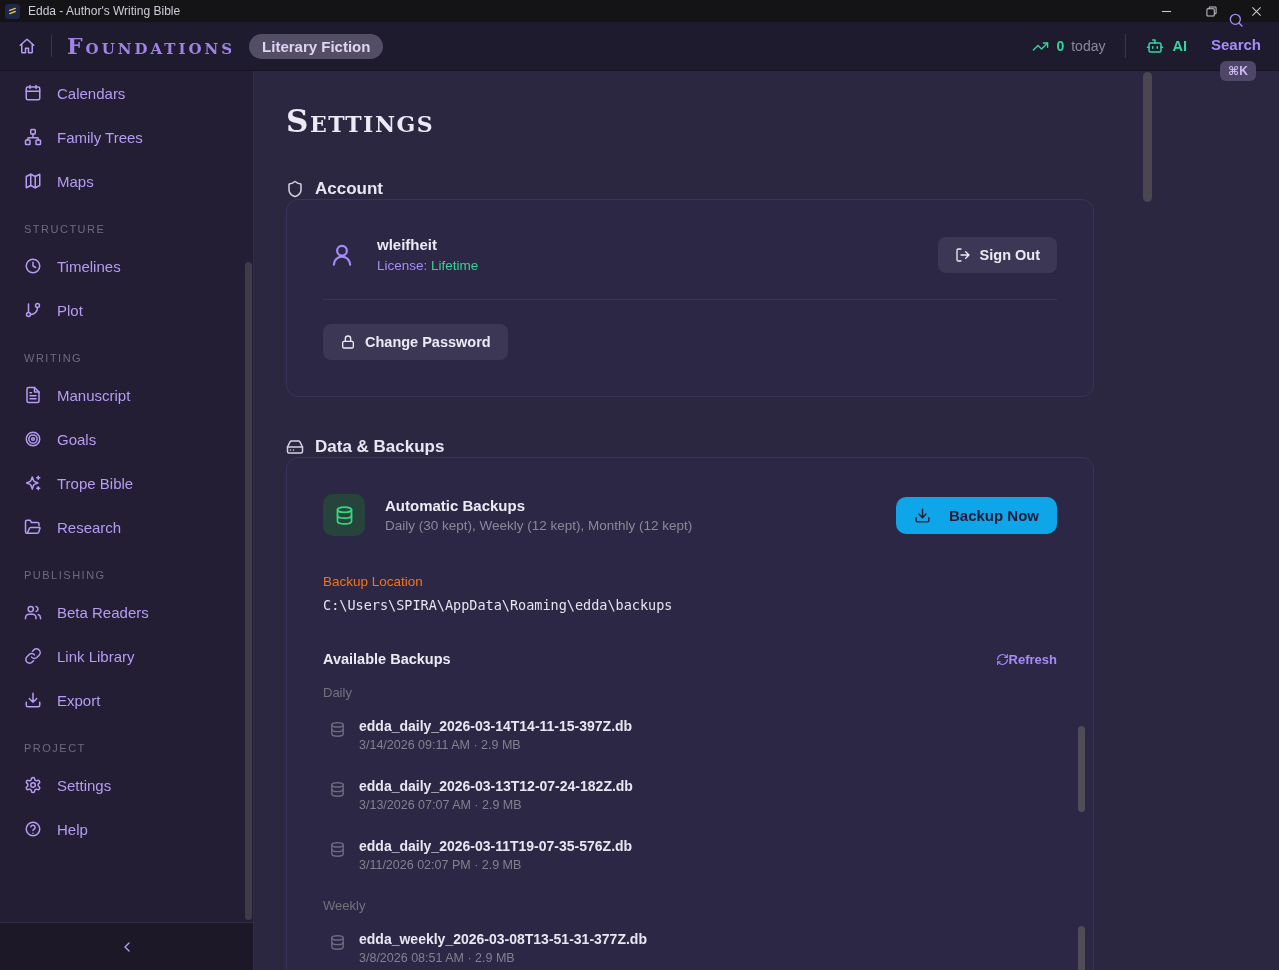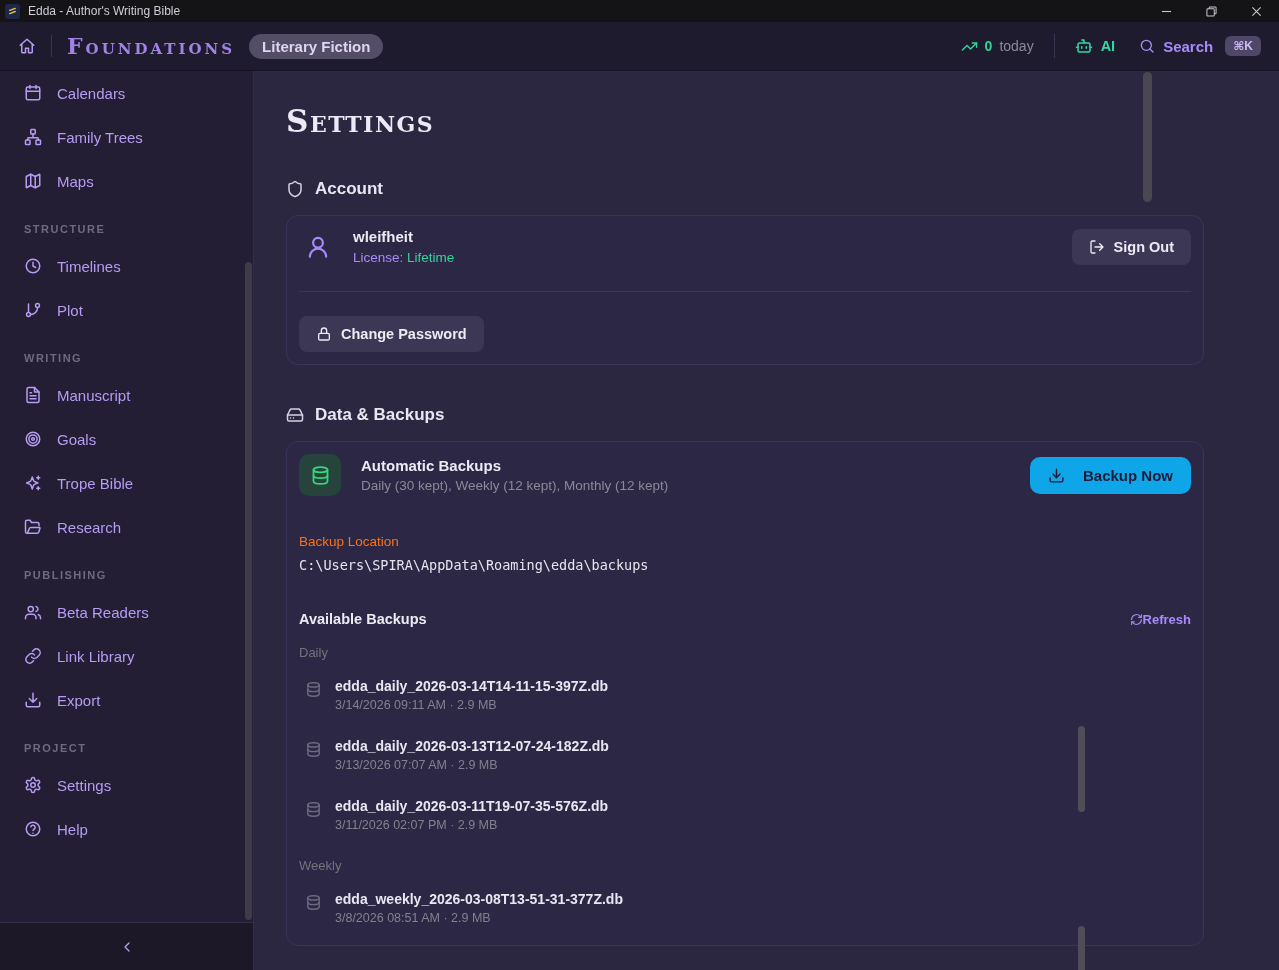--- a/index.html
+++ b/index.html
@@ -44,37 +44,37 @@
     font-size:15px; font-weight:bold; padding:4px 13px; border-radius:999px;
   }
   .hdr-right { margin-left:auto; display:flex; align-items:center; gap:14px; }
   .stat { display:flex; align-items:center; gap:7px; font-size:14px; }
   .stat .icon { width:17px; height:17px; color:#34d399; }
   .stat-count { color:#34d399; font-weight:bold; }
   .stat-label { color:#8d8898; }
   .vdiv2 { width:1px; height:24px; background:#3a3450; margin:0 6px; }
   .ai-btn { display:flex; align-items:center; gap:8px; color:#35d6a2; font-size:14.5px; font-weight:bold; cursor:pointer; }
   .ai-btn .icon { width:18px; height:18px; }
-  .search-btn { display:flex; align-items:center; gap:8px; color:#a78bfa; font-size:15px; font-weight:600; cursor:pointer; margin-left:10px; }
+  .search-btn { display:flex; align-items:center; gap:8px; color:#a78bfa; font-size:15px; font-weight:600; cursor:pointer; margin-left:10px;flex-direction:column; }
   .search-btn .icon { width:16px; height:16px; }
   .kbd {
     background:#4f4768; color:#cdbaf2; font-size:12px; padding:3px 8px;
     border-radius:6px; font-weight:600; margin-left:4px;
   }
 
   
   .body-row { display:flex; height:899px; }
 
   
   .sidebar {
     width:254px; background:#231e34; border-right:1px solid #322c48;
     position:relative; padding-top:4px; flex:none; overflow:hidden;
   }
   .nav-group-label {
-    font-size:11px; font-weight:bold; letter-spacing:1.5px; color:#6f6a7d;
+    font-size:11px; font-weight:normal; letter-spacing:1.5px; color:#6f6a7d;
     text-transform:uppercase; margin:24px 0 13px 24px;
   }
   .nav-item {
     height:36px; margin:0 10px 8px 10px; padding:0 14px; border-radius:8px;
     display:flex; align-items:center; gap:15px; color:#b69cf2; font-size:15px;
     cursor:pointer;
   }
   .nav-item .icon { width:18px; height:18px; }
   .sidebar-footer {
     position:absolute; left:0; right:0; bottom:0; height:48px;
@@ -88,22 +88,22 @@
   .page-title {
     font-family:"DejaVu Serif","Liberation Serif",serif;
     font-variant:small-caps; font-size:31px; font-weight:bold;
     color:#eee9f6; letter-spacing:1.5px;
   }
   .section-hdr { display:flex; align-items:center; gap:11px; margin-top:40px; }
   .section-hdr .icon { width:18px; height:18px; color:#d6d1e2; }
   .section-hdr-title { font-size:17px; font-weight:bold; color:#e9e5f2; }
 
   .card {
-    width:918px; margin-top:16px; background:#2c2744;
-    border:1px solid #3a3459; border-radius:12px; padding:12px;
+    width:808px; background:#2c2744;
+    border:1px solid #3a3459; border-radius:12px; padding:36px;
   }
 
   
   .acct-row { display:flex; align-items:center; }
   .acct-user-icon { width:26px; height:26px; color:#a78bfa; margin:0 6px; }
   .acct-info { margin-left:16px; }
   .acct-name { font-size:15px; font-weight:bold; color:#edeaf4; }
   .acct-license { font-size:13.5px; margin-top:5px; }
   .lic-label { color:#a78bfa; }
   .lic-value { color:#34d399; }

